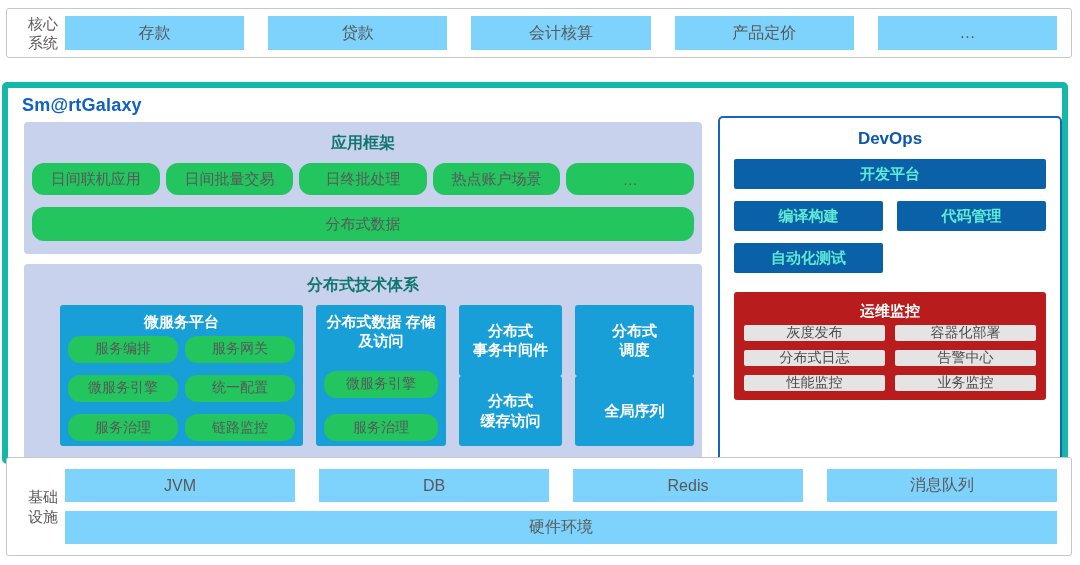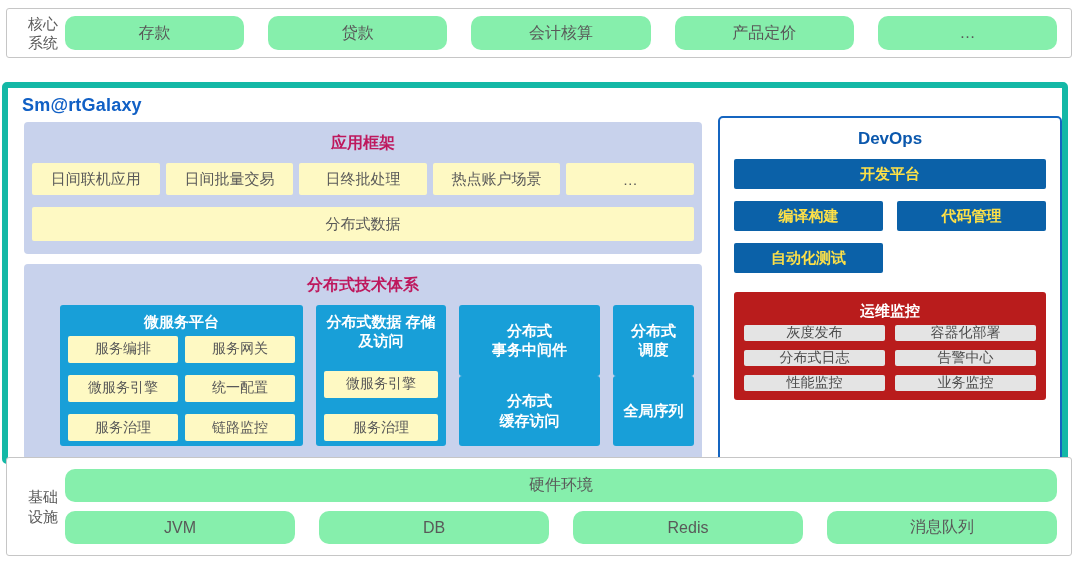--- a/index.html
+++ b/index.html
@@ -17,21 +17,21 @@
     border:1px solid #c6c6c6; border-radius:3px;
     display:flex; align-items:center; padding:0 14px; 
   }
   .bar-label {
     width:44px; text-align:center; font-size:15px; line-height:1.3;
     color:#595959; flex:0 0 auto;
   }
   .bar-label span { display:block; }
   .hrow { flex:1; display:flex; gap:24px; }
   .gray-box {
-    flex:1; height:34px; background:#86efac; border-radius:10px;
+    flex:1; height:34px; background:#7dd3fc; border-radius:0;
     display:flex; align-items:center; justify-content:center;
     font-size:16px; color:#595959;
   }
 
   
   .top-bar { top:8px; height:50px; }
 
   
   .main {
     position:absolute; left:2px; top:66px; width:1066px; height:382px;
@@ -40,27 +40,27 @@
   .main-title {
     position:absolute; left:14px; top:7px;
     font-size:18px; font-weight:bold; color:#1160c5; letter-spacing:.2px;
   }
 
   .peri-section {
     position:absolute; left:16px; width:678px;
     background:#c8d2ec; border-radius:4px; padding:8px;
   }
   .sec-title {
-    text-align:center; font-size:16px; font-weight:bold; color:#be185d;
+    text-align:center; font-size:16px; font-weight:bold; color:#0f766e;
     height:28px; line-height:26px;
   }
   .app-sec { top:34px; height:132px; }
   .app-items { display:flex; gap:6px; margin-top:5px; }
   .white-box {
-    background:#fef9c3; border-radius:2px; color:#595959;
+    background:#22c55e; border-radius:12px; color:#595959;
     display:flex; align-items:center; justify-content:center;
     font-size:15px; height:32px;
   }
   .app-items .white-box { flex:1; }
   .app-base { margin-top:12px; height:34px; }
 
   .dist-sec { top:176px; height:196px; }
   .dist-cols { display:flex; gap:13px; margin-top:5px; height:141px;padding-left:28px; }
 
   .cyan-panel {
@@ -72,42 +72,42 @@
     line-height:1.25; padding:3px 0 4px;
   }
   .col-micro { width:243px; }
   .micro-grid {
     flex:1; display:grid; grid-template-columns:1fr 1fr;
     gap:8px 7px; align-content:space-between;
   }
   .micro-grid .white-box, .col-storage .white-box { height:27px; font-size:14px; }
   .col-storage { width:130px;justify-content:space-between; }
   .col-storage .white-box { margin-top:8px; }
-  .dist-stack { width:141px; display:flex; flex-direction:column; }
+  .dist-stack { width:103px; display:flex; flex-direction:column; }
   .dist-stack.last { flex:1; }
   .cyan-block {
     background:#189fd8; border-radius:3px; flex:1;
     display:flex; flex-direction:column; align-items:center; justify-content:center;
     color:#ffffff; font-weight:bold; font-size:15px; line-height:1.3;
     text-align:center;
   }
   .cyan-block span { display:block; }
 
   
   .devops {
     position:absolute; left:710px; top:28px; width:344px; height:346px;
     background:#ffffff; border:2px solid #1565c0; border-radius:5px;
     padding:5px 14px 12px;
   }
   .devops-title {
     text-align:center; font-size:17px; font-weight:bold; color:#0b58ad;
     height:32px; line-height:32px;
   }
   .blue-box {
-    background:#0b61a8; border-radius:2px; color:#fde047; font-weight:bold;
+    background:#0b61a8; border-radius:2px; color:#5eead4; font-weight:bold;
     font-size:15px; height:30px;
     display:flex; align-items:center; justify-content:center;
   }
   .dev-platform { margin-top:4px; }
   .dev-grid {
     display:grid; grid-template-columns:1fr 1fr; gap:12px 14px; margin-top:12px;
   }
   .monitor {
     margin-top:19px; background:#b91c1c; border-radius:3px; padding:6px 10px 9px;
   }
@@ -233,25 +233,25 @@
       </div>
     </div>
   </div>
 
   <div class="bar bottom-bar">
     <div class="bar-label">
       <span>基础</span>
       <span>设施</span>
     </div>
     <div class="infra-col">
-      <div class="hrow infra-base">
-        <div class="gray-box">硬件环境</div>
-      </div>
       <div class="hrow">
         <div class="gray-box">JVM</div>
         <div class="gray-box">DB</div>
         <div class="gray-box">Redis</div>
         <div class="gray-box">消息队列</div>
       </div>
+      <div class="hrow infra-base">
+        <div class="gray-box">硬件环境</div>
+      </div>
     </div>
   </div>
 
 </div>
 
 </body></html>

